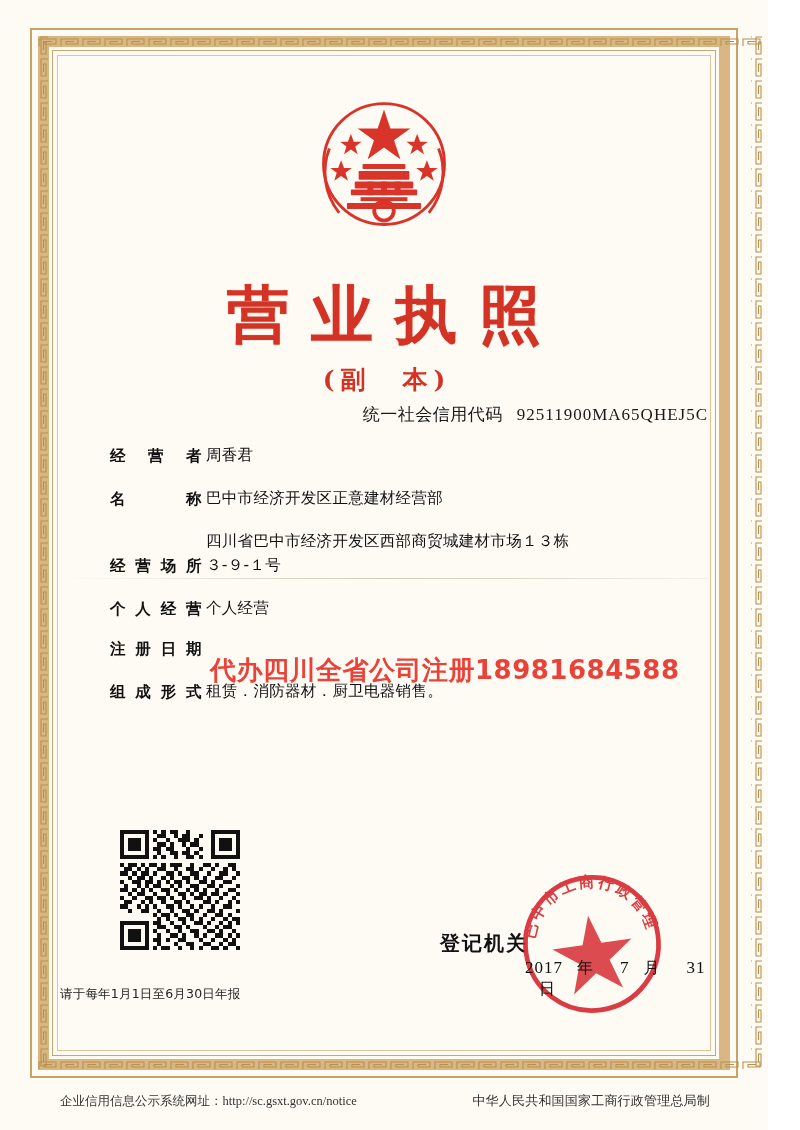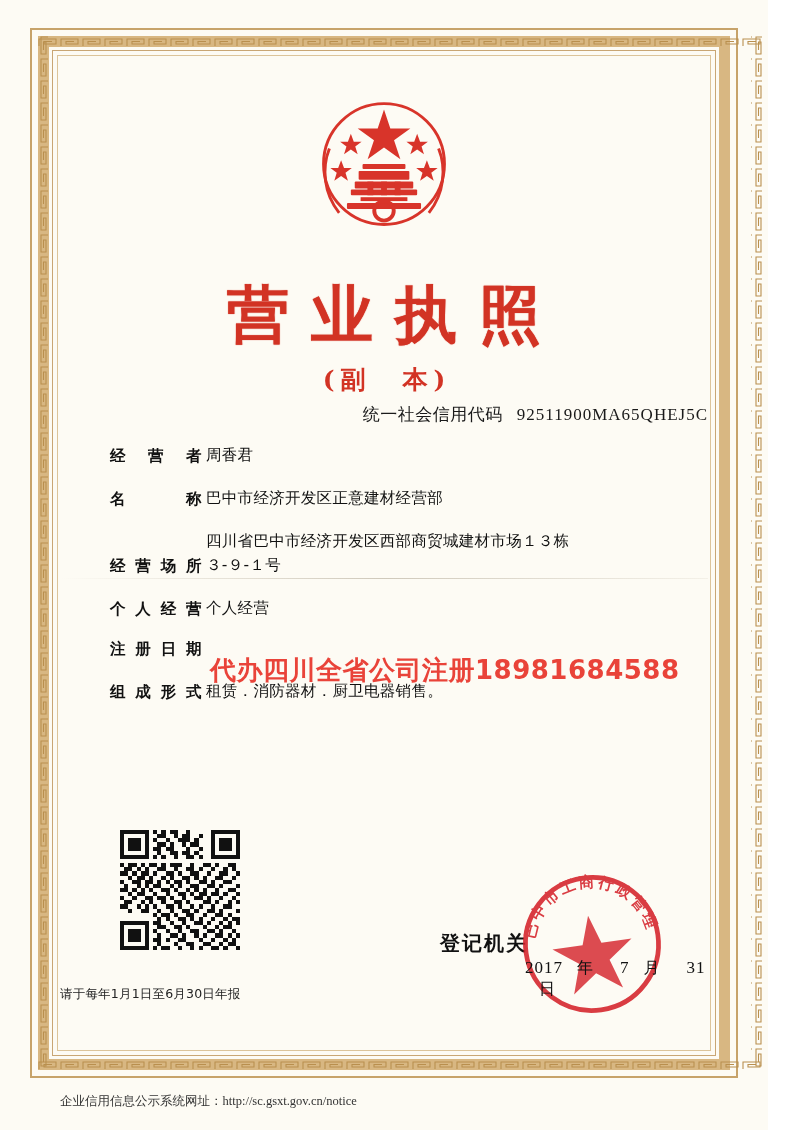--- a/index.html
+++ b/index.html
@@ -626,15 +626,16 @@
     </div>
 
     <div class="annual-note">请于每年1月1日至6月30日年报</div>
 
   </div>
 
   <div class="footer">
     <div class="footer-left">
       <span>企业信用信息公示系统网址：</span><span class="url">http://sc.gsxt.gov.cn/notice</span>
     </div>
+    <div class="footer-right">中华人民共和国国家工商行政管理总局制</div>
   </div>
 
 </div>
 
 </body></html>

